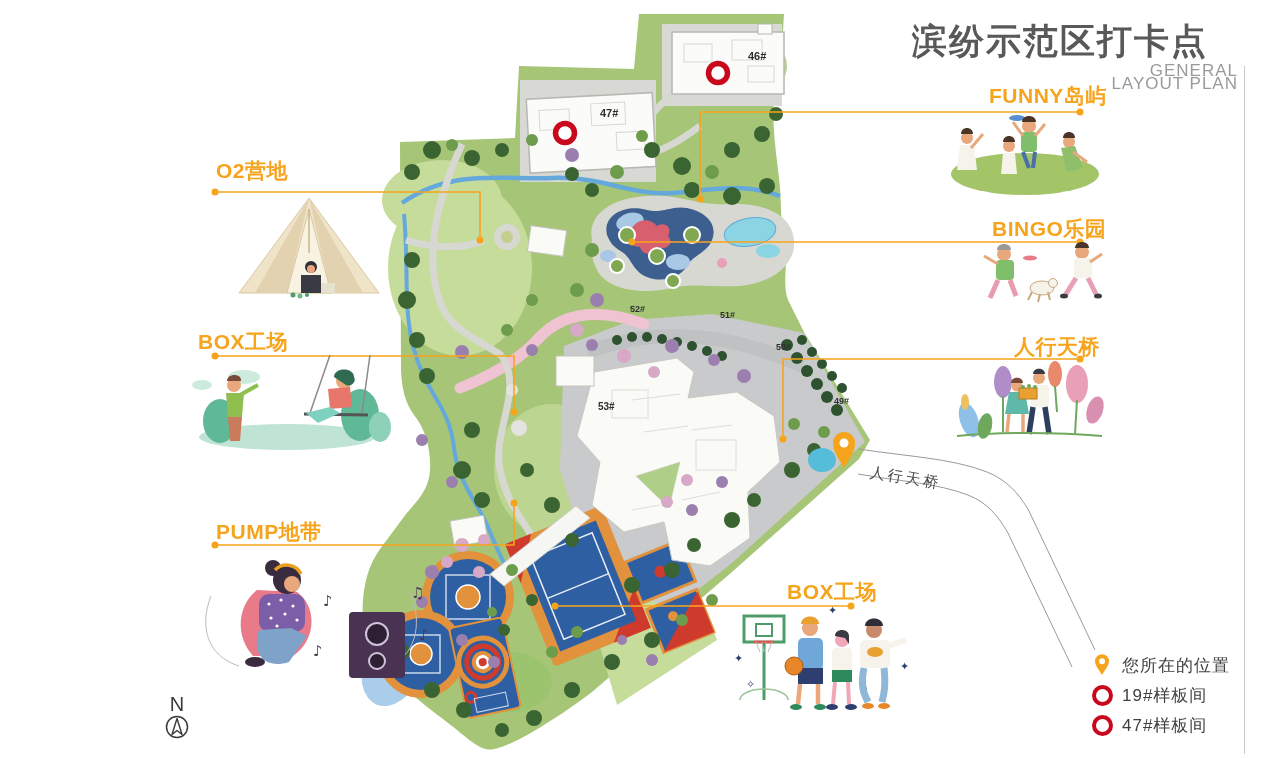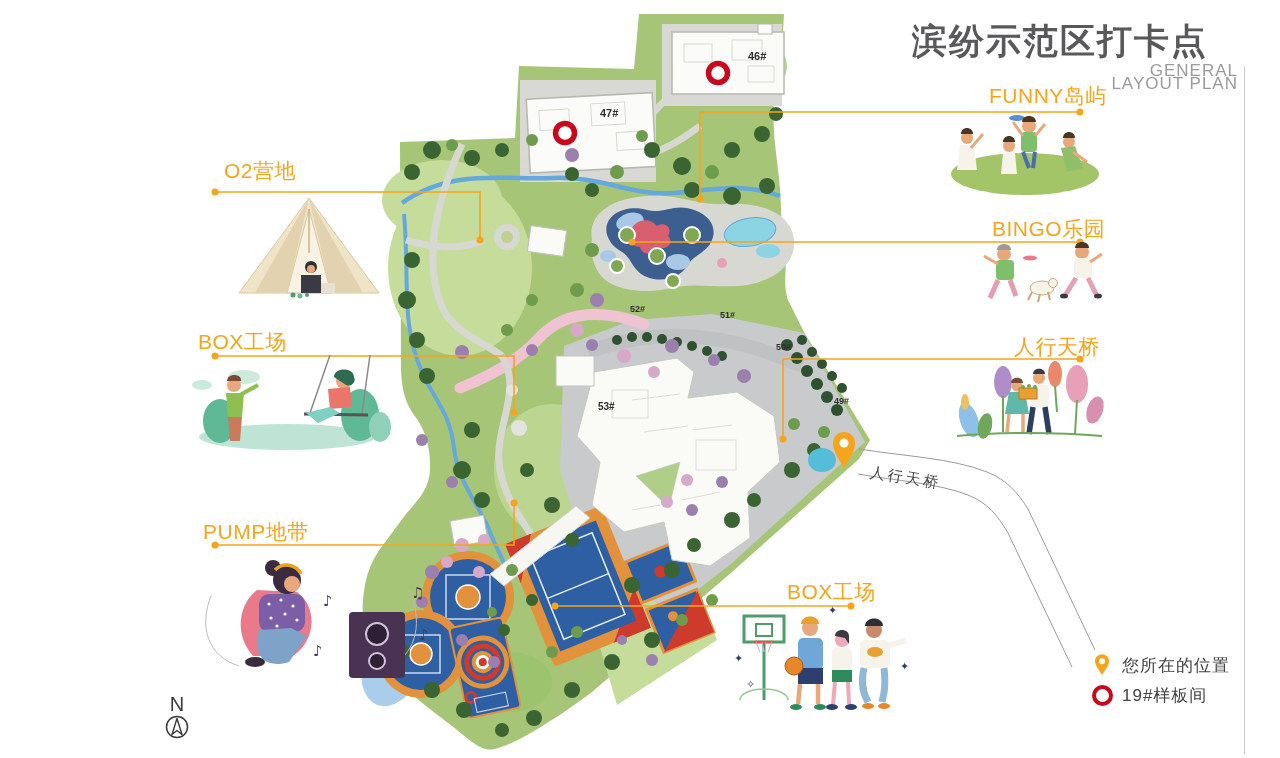--- a/index.html
+++ b/index.html
@@ -1,22 +1,22 @@
 <!DOCTYPE html>
 <html><head>
 <meta charset="utf-8">
 <style>
   html,body{margin:0;padding:0;background:#fff;}
   #stage{position:relative;width:1280px;height:758px;background:#fff;overflow:hidden;
          font-family:"Liberation Sans","DejaVu Sans",sans-serif;margin-left:32px;}
   #map-art{position:absolute;left:0;top:0;}
-  .poi{position:absolute;font-weight:400;font-size:21px;color:#F7A41D;letter-spacing:.5px;white-space:nowrap;}
-  #poi-o2{left:192px;top:157px}
+  .poi{position:absolute;font-weight:700;font-size:21px;color:#F7A41D;letter-spacing:.5px;white-space:nowrap;}
+  #poi-o2{left:184px;top:157px}
   #poi-fly{left:166px;top:328px}
-  #poi-pump{left:171px;top:518px}
+  #poi-pump{left:184px;top:518px}
   #poi-funny{left:957px;top:82px}
   #poi-bingo{left:960px;top:215px}
   #poi-wanxiang{left:982px;top:333px}
   #poi-box{left:755px;top:578px}
   #page-title{position:absolute;left:880px;top:18px;width:334px;text-align:left;
       font-size:35px;font-weight:700;color:#58595B;letter-spacing:2px;white-space:nowrap;}
   #page-subtitle{position:absolute;left:1000px;top:64px;width:206px;text-align:right;
       font-size:17px;line-height:13px;color:#9A9A9A;letter-spacing:1px;font-weight:400;}
   #divider{position:absolute;left:1212px;top:66px;width:1px;height:688px;background:#C9C9C9;}
   #bridge-label{position:absolute;left:838px;top:463px;font-size:15px;color:#4A4A4A;
@@ -572,20 +572,26 @@
         </svg>
       </span>
       <span class="legend-label">您所在的位置</span>
     </div>
     <div class="legend-row">
       <span class="legend-icon">
           <span class="red-ring"></span>
         </span>
       <span class="legend-label">19#样板间</span>
     </div>
+    <div class="legend-row">
+      <span class="legend-icon">
+          <span class="red-ring"></span>
+        </span>
+      <span class="legend-label">47#样板间</span>
+    </div>
   </div>
 
   <div id="compass">
     <div id="compass-n">N</div>
     <svg width="26" height="26" viewBox="0 0 26 26">
       <circle cx="13" cy="13" r="10.5" fill="none" stroke="#3A3A3A" stroke-width="1.5"></circle>
       <path d="M13,4.5 L8,20.5 L13,16.5 L18,20.5 Z" fill="none" stroke="#3A3A3A" stroke-width="1.4" stroke-linejoin="round"></path>
     </svg>
   </div>
 

